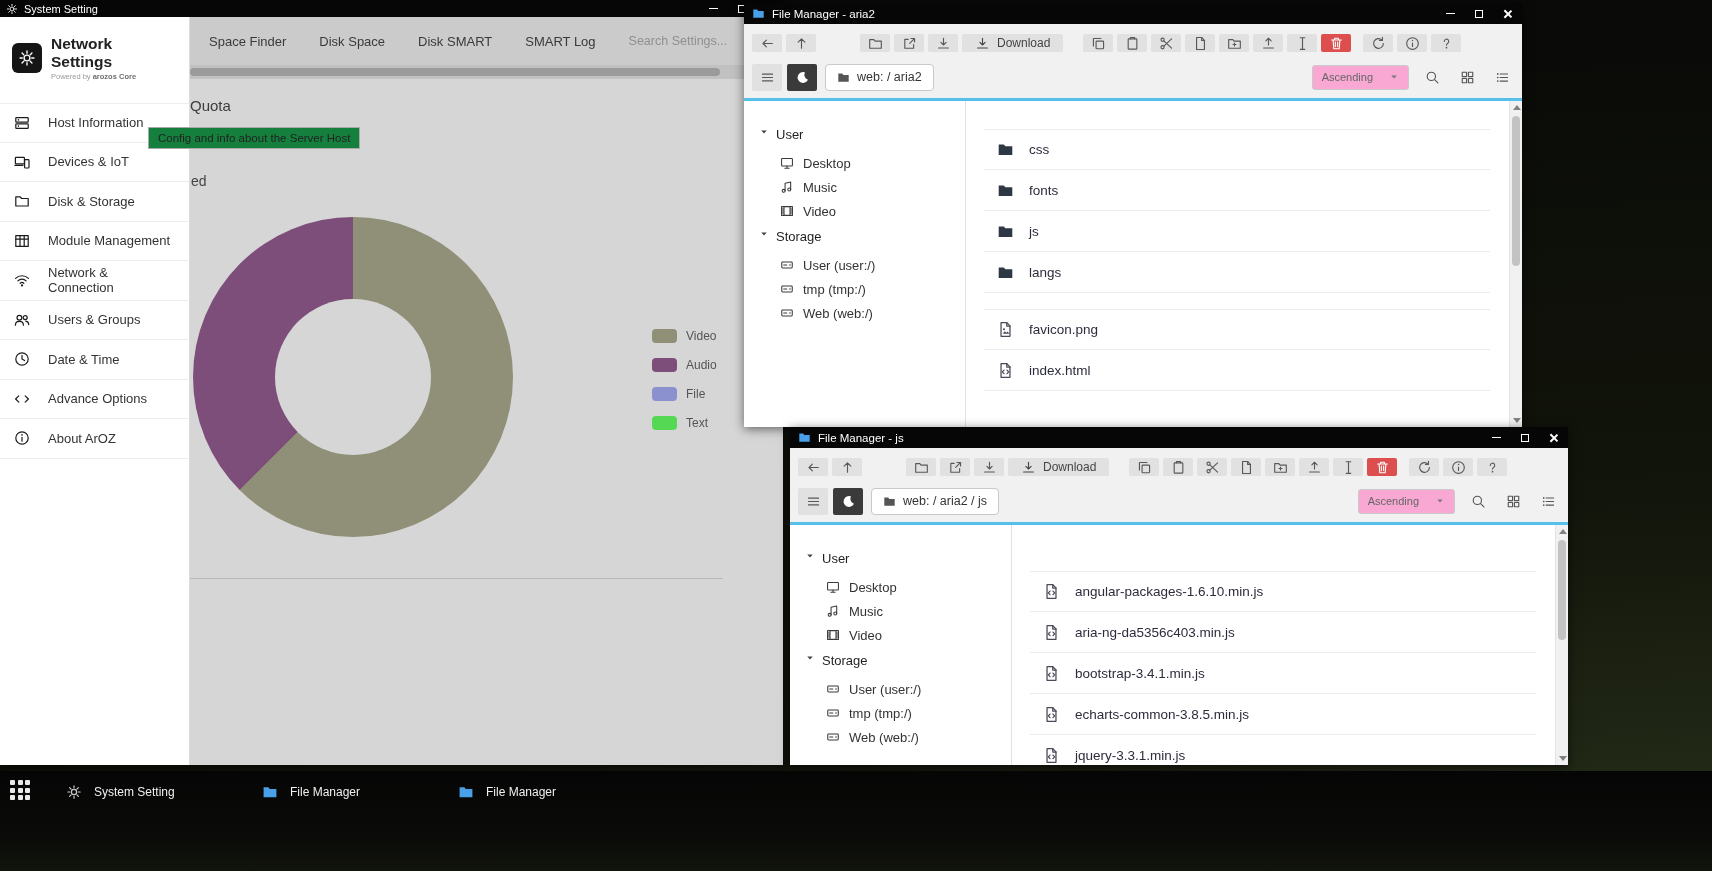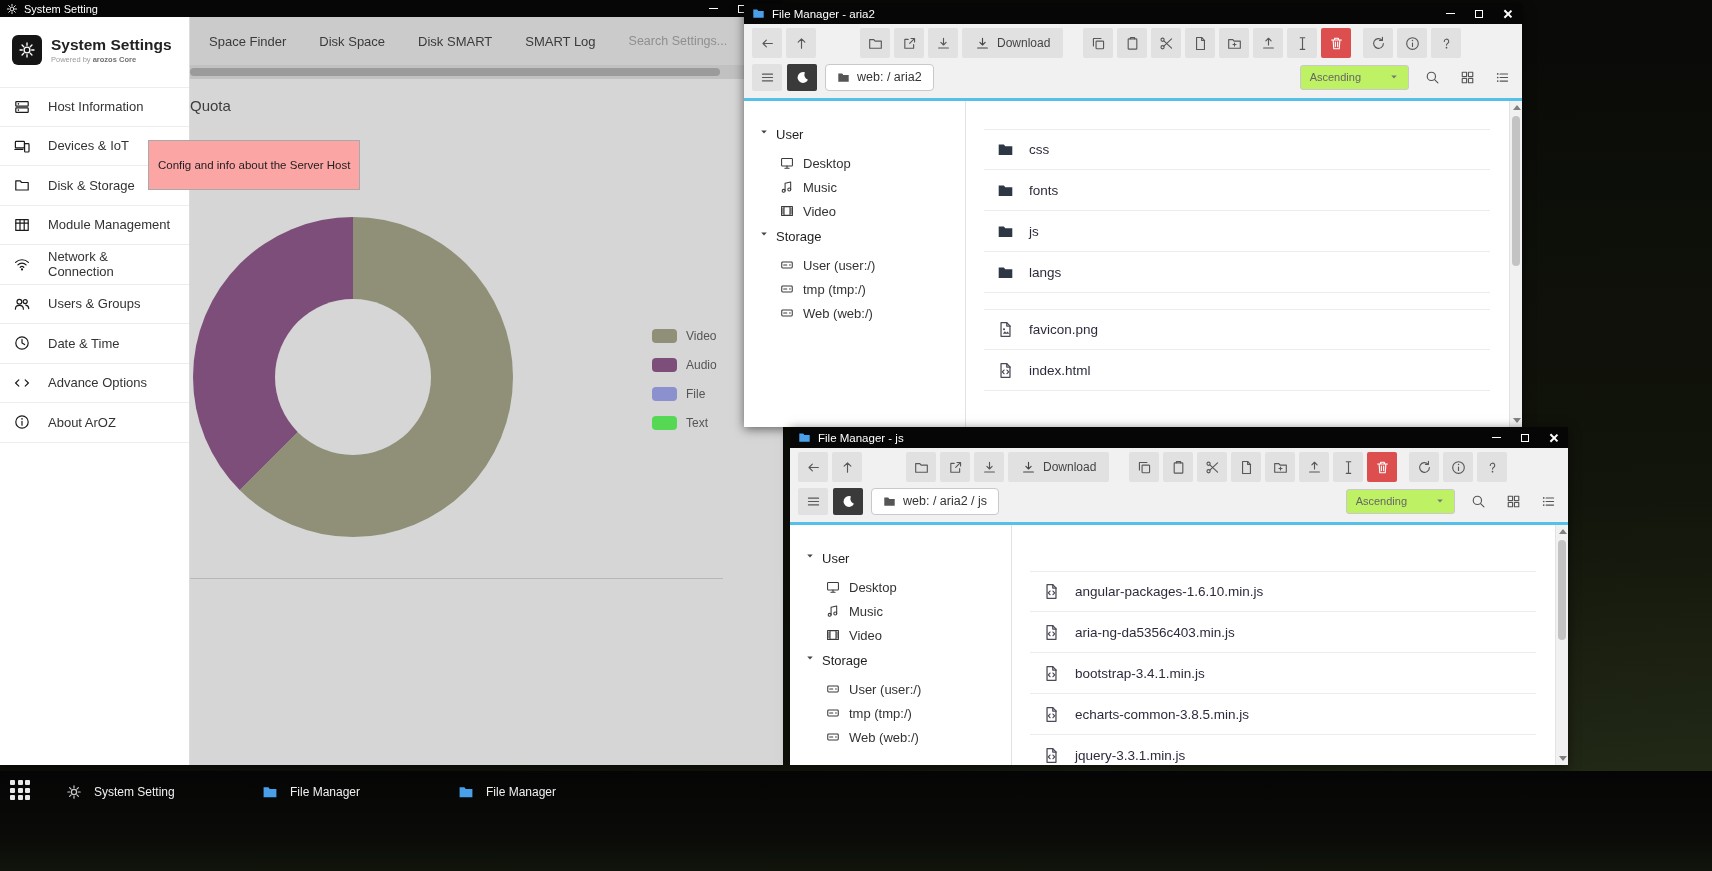--- a/index.html
+++ b/index.html
@@ -48,41 +48,41 @@
 .hthumb{position:absolute;left:0;top:3px;width:530px;height:8px;background:#9b9b9b;border-radius:4px;}
 .harrow{position:absolute;right:4px;top:3px;width:0;height:0;border-top:4px solid transparent;border-bottom:4px solid transparent;border-left:5px solid #555;}
 .ss-h1{position:absolute;left:0;top:80px;font-size:15px;color:#3d3d3d;}
 .ss-h2{position:absolute;left:1px;top:156px;font-size:14px;color:#454545;}
 .donut{position:absolute;left:3px;top:200px;width:320px;height:320px;border-radius:50%;background:#8f9077;}
 .donut::after{content:"";position:absolute;inset:82px;border-radius:50%;background:#d6d6d6;}
 .legend{position:absolute;left:462px;top:312px;display:flex;flex-direction:column;gap:15px;}
 .lg-item{display:flex;align-items:center;gap:9px;font-size:12px;color:#555;cursor:pointer;}
 .sw{width:25px;height:14px;border-radius:4px;background:#999;}
 .ss-divider{position:absolute;left:0;top:561px;width:533px;height:1px;background:#b8b8b8;}
-.tooltip{position:absolute;left:148px;top:140px;background:#fca5a5;border:1px solid #a9a9a9;padding:18px 9px;font-size:11.5px;color:#222;z-index:20;white-space:nowrap;}
+.tooltip{position:absolute;left:148px;top:127px;background:#15803d;border:1px solid #a9a9a9;padding:4px 9px;font-size:11.5px;color:#222;z-index:20;white-space:nowrap;}
 
 
 .fm-top{left:744px;top:3px;width:778px;height:424px;z-index:2;}
 .fm-bottom{left:790px;top:427px;width:778px;height:338px;z-index:3;}
 .fm-appicon{color:#4aa0e8;}
 .fm-toolbar{background:#f1f1f1;display:flex;align-items:center;gap:4px;padding:4px 8px;height:38px;flex:none;}
-.tbtn{min-width:30px;height:30px;background:#e1e1e1;border-radius:2px;display:flex;align-items:center;justify-content:center;color:#585858;cursor:pointer;flex:none;}
+.tbtn{min-width:30px;height:18px;background:#e1e1e1;border-radius:2px;display:flex;align-items:center;justify-content:center;color:#585858;cursor:pointer;flex:none;}
 .tbtn .ic{width:15px;height:15px;}
 .tbtn-label{padding:0 13px;gap:7px;font-size:12px;color:#444;}
 .tbtn.danger{background:#dd4f4f;color:#fff;}
 .gap-l{margin-left:40px;}
 .gap-m{margin-left:16px;}
 .gap-s{margin-left:8px;}
 .fm-pathbar{background:#f1f1f1;display:flex;align-items:center;gap:5px;padding:2px 8px 8px;height:36px;flex:none;}
 .pbtn{height:27px;}
 .pbtn.dark{background:#3a3a3a;color:#fff;}
 .crumb{height:27px;background:#fff;border:1px solid #c9c9c9;border-radius:4px;display:flex;align-items:center;gap:7px;padding:0 11px;font-size:12.5px;color:#333;margin-left:3px;cursor:pointer;}
 .crumb .ic{color:#555;}
 .pright{margin-left:auto;display:flex;align-items:center;gap:11px;}
-.sort-select{height:25px;background:#bef264;border:1px solid #c9c9c9;border-radius:3px;display:flex;align-items:center;gap:28px;padding:0 9px;font-size:11px;color:#666;cursor:pointer;}
+.sort-select{height:25px;background:#f9a8d4;border:1px solid #c9c9c9;border-radius:3px;display:flex;align-items:center;gap:16px;padding:0 9px;font-size:11px;color:#666;cursor:pointer;}
 .sort-select .ic{color:#777;}
 .pbtn-plain{width:24px;height:24px;display:flex;align-items:center;justify-content:center;color:#555;cursor:pointer;}
 .pbtn-plain .ic{width:15px;height:15px;}
 .fm-divider{height:3px;background:#55c1ea;flex:none;}
 .fm-content{flex:1;display:flex;min-height:0;position:relative;background:#fff;}
 .fm-tree{width:222px;flex:none;border-right:1px solid #e2e2e2;padding:26px 0 0 15px;font-size:13px;color:#333;}
 .tree-section{display:flex;gap:7px;height:24px;color:#1f1f1f;cursor:pointer;}
 .tree-section .ic{color:#444;}
 .tree-item{display:flex;align-items:center;gap:9px;height:24px;padding-left:21px;cursor:pointer;}
 .tree-item .ic{color:#3a3a3a;}
@@ -143,21 +143,21 @@
         <div class="ss-logo">
           <span class="logo-box">
               <span class="ic ic-18">
                 <svg viewBox="0 0 16 16" fill="none" stroke="currentColor" stroke-width="1.2" stroke-linecap="round" stroke-linejoin="round" style="width:100%;height:100%">
                   <circle cx="8" cy="8" r="2.6"></circle>
                   <path d="M8 1.8v2M8 12.2v2M1.8 8h2M12.2 8h2M3.6 3.6l1.5 1.5M10.9 10.9l1.5 1.5M12.4 3.6l-1.5 1.5M5.1 10.9l-1.5 1.5"></path>
                 </svg>
               </span>
             </span>
           <span>
-            <div class="ss-name">System Settings</div>
+            <div class="ss-name">Network Settings</div>
             <div class="ss-sub"><span>Powered by</span> <b>arozos Core</b></div>
           </span>
         </div>
         <nav>
           <div class="ss-item">
               <span class="ic">
                 <svg viewBox="0 0 16 16" fill="none" stroke="currentColor" stroke-width="1.2" stroke-linecap="round" stroke-linejoin="round" style="width:100%;height:100%">
                   <rect x="1.8" y="2.6" width="12.4" height="4.6" rx="0.6"></rect>
                   <rect x="1.8" y="8.8" width="12.4" height="4.6" rx="0.6"></rect>
                   <circle cx="4.4" cy="4.9" r="0.8" fill="currentColor" stroke="none"></circle>

